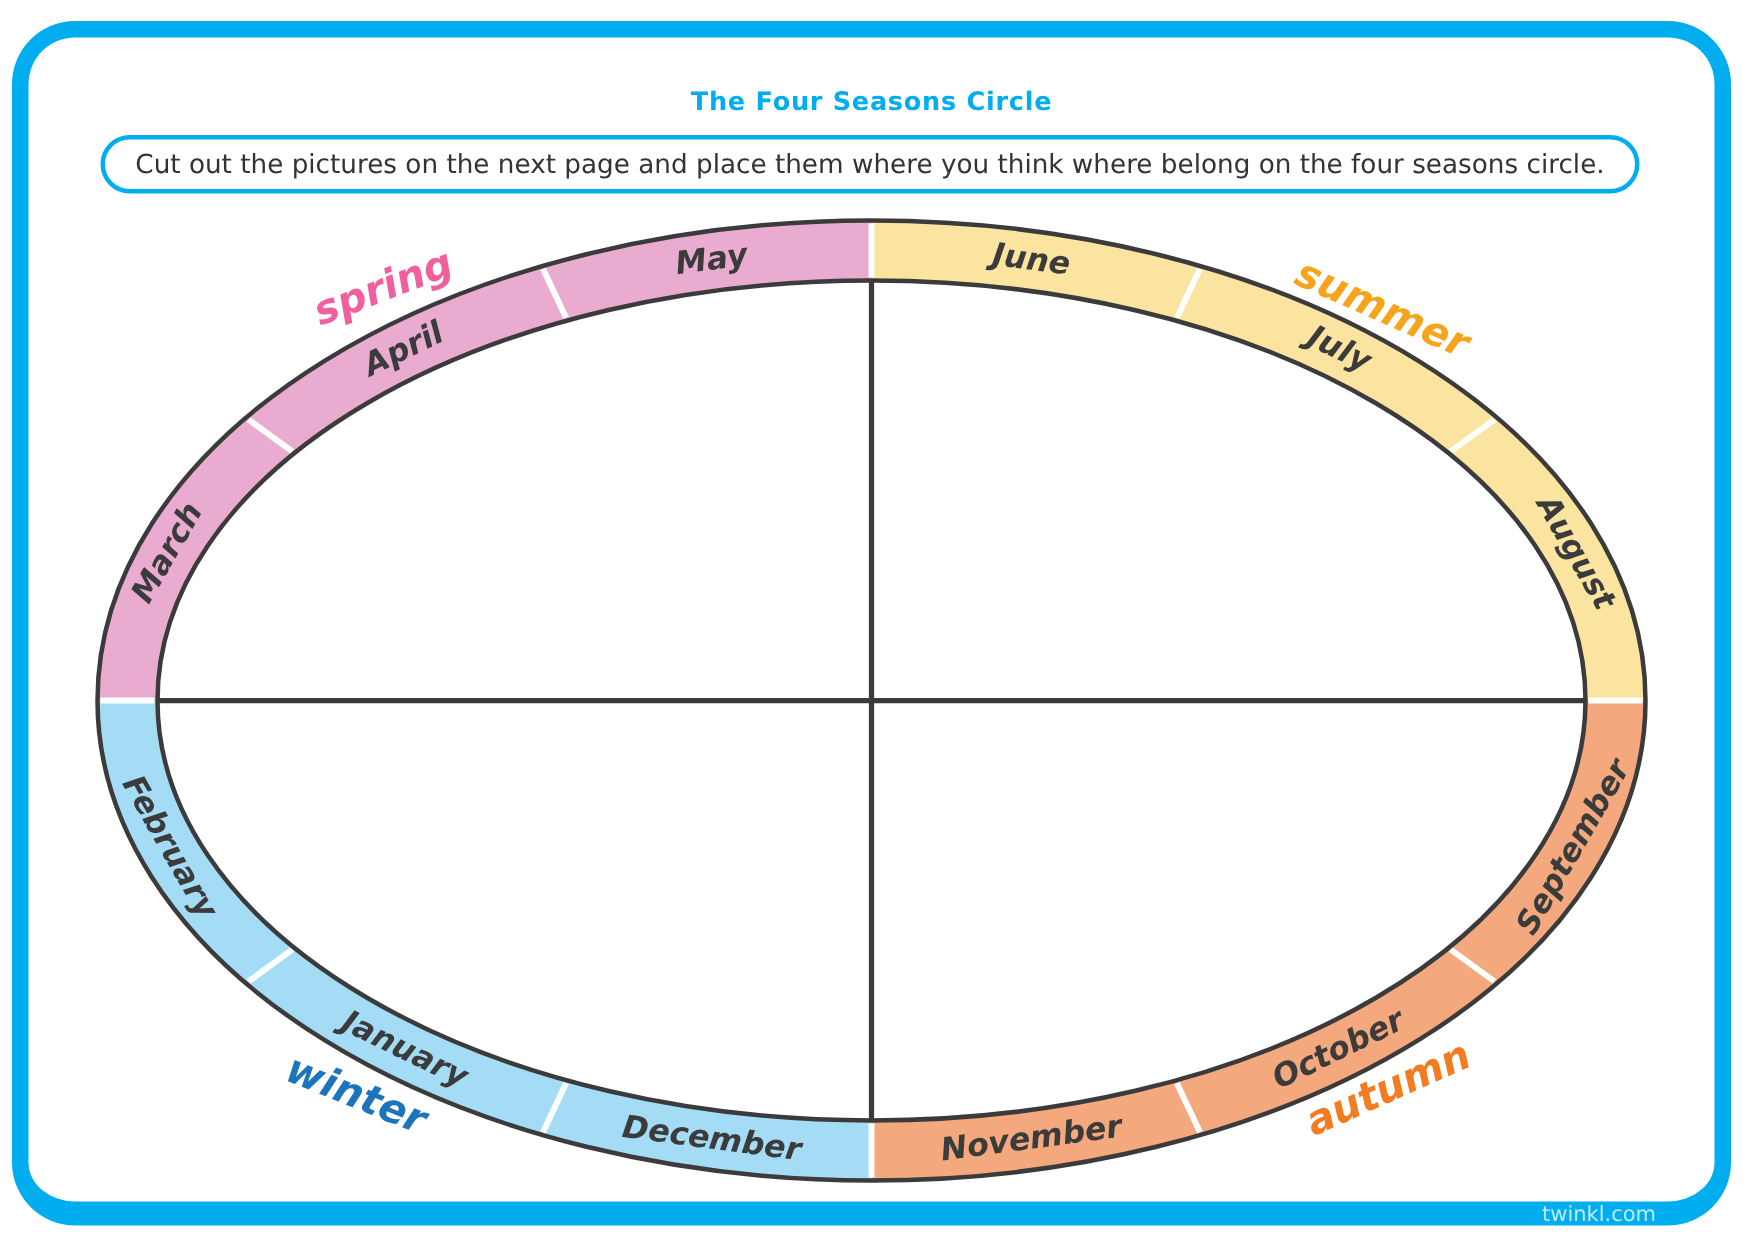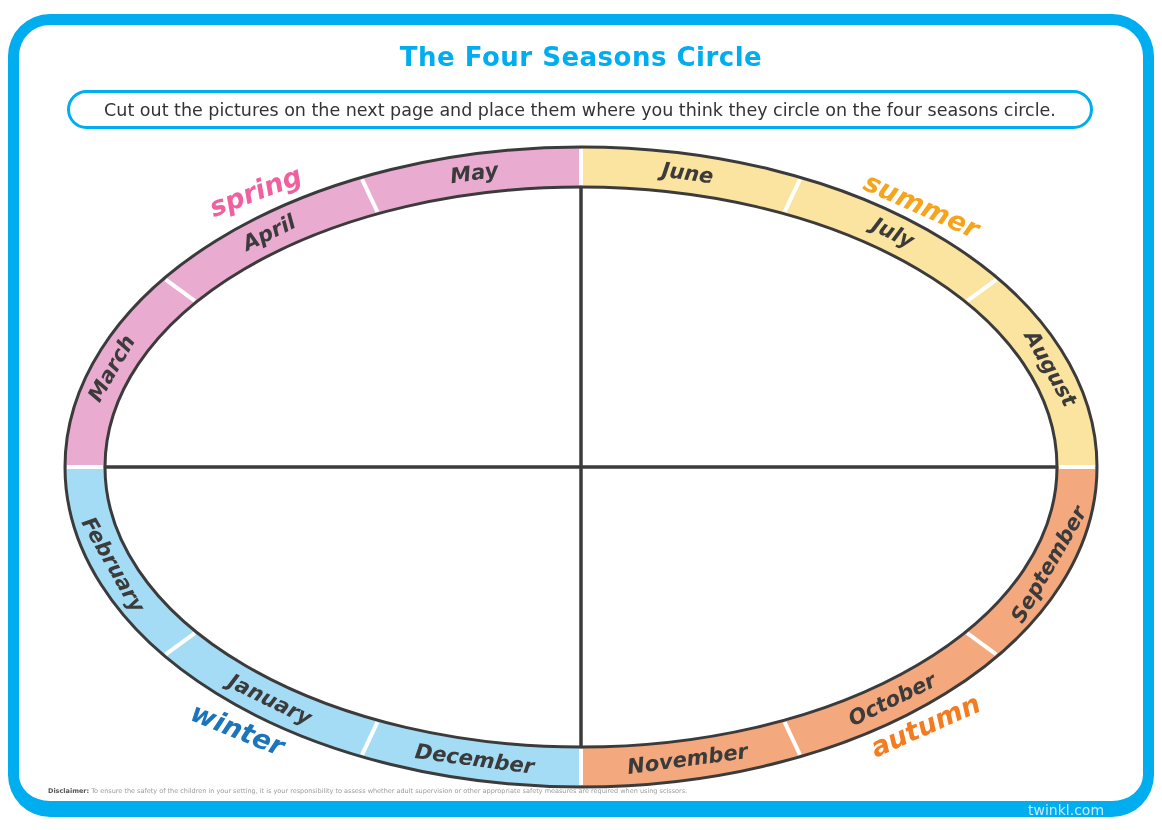--- a/index.html
+++ b/index.html
@@ -17,23 +17,23 @@
     width: 1146px; height: 803px;
     box-sizing: border-box;
     border: 11px solid #00AEEF;
     border-bottom-width: 16px;
     border-radius: 42px;
   }
   .page-title {
     position: absolute;
     left: 0; right: 0;
     top: 42px;
-    margin: 0;
+    margin: 16px;
     text-align: center;
-    font-size: 26px;
+    font-size: 17px;
     font-weight: bold;
     color: #00AEEF;
     letter-spacing: 0.5px;
   }
   .instruction-box {
     position: absolute;
     left: 67px; top: 90px;
     width: 1026px; height: 39px;
     box-sizing: border-box;
     border: 3px solid #00AEEF;
@@ -82,21 +82,21 @@
 </head>
 <body>
 
 <div class="canvas">
 
   <div class="page-border"></div>
 
   <h1 class="page-title">The Four Seasons Circle</h1>
 
   <div class="instruction-box">
-    <span class="instruction-text">Cut out the pictures on the next page and place them where you think they circle on the four seasons circle.</span>
+    <span class="instruction-text">Cut out the pictures on the next page and place them where you think where belong on the four seasons circle.</span>
   </div>
 
   <svg class="ring-svg" width="1162" height="830" viewBox="0 0 1162 830">
 
     <path d="M 65 467 A 516 320 0 0 1 581 147 L 581 187 A 476 280 0 0 0 105 467 Z" fill="#EAABD0"></path>
     <path d="M 581 147 A 516 320 0 0 1 1097 467 L 1057 467 A 476 280 0 0 0 581 187 Z" fill="#FBE3A0"></path>
     <path d="M 1097 467 A 516 320 0 0 1 581 787 L 581 747 A 476 280 0 0 0 1057 467 Z" fill="#F3A87D"></path>
     <path d="M 581 787 A 516 320 0 0 1 65 467 L 105 467 A 476 280 0 0 0 581 747 Z" fill="#A5DCF5"></path>
 
     <g stroke="#ffffff" stroke-width="4">
@@ -136,17 +136,16 @@
     </g>
 
     <g text-anchor="middle" dominant-baseline="middle">
       <text class="season-text" transform="translate(256,193) rotate(-21)" fill="#F0609F">spring</text>
       <text class="season-text" transform="translate(921,207) rotate(24)" fill="#F6A41C">summer</text>
       <text class="season-text" transform="translate(926,727) rotate(-24)" fill="#F47C20">autumn</text>
       <text class="season-text" transform="translate(237,731) rotate(22)" fill="#1C75BC">winter</text>
     </g>
   </svg>
 
-  <div class="disclaimer"><b>Disclaimer:</b><span> To ensure the safety of the children in your setting, it is your responsibility to assess whether adult supervision or other appropriate safety measures are required when using scissors.</span></div>
 
   <div class="watermark">twinkl.com</div>
 
 </div>
 
 </body></html>

